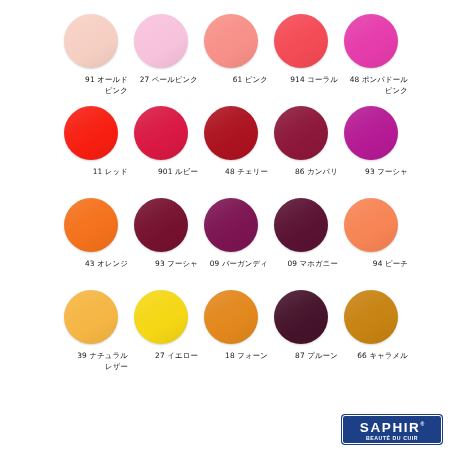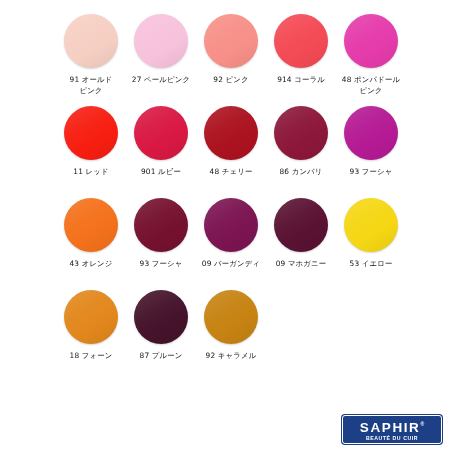--- a/index.html
+++ b/index.html
@@ -51,21 +51,21 @@
     left: 0; top: 0; right: 0; bottom: 0;
     border-radius: 50%;
     background: linear-gradient(150deg, rgba(255,255,255,0.13) 0%, rgba(255,255,255,0.03) 38%, rgba(0,0,0,0.0) 62%, rgba(0,0,0,0.07) 100%);
     pointer-events: none;
   }
   .swatch-label {
     margin-top: 7px;
     font-size: 7.4px;
     line-height: 10.5px;
     color: #131313;
-    text-align: center;
+    text-align: right;
     letter-spacing: 0.15px;
     width: 74px;
     white-space: pre-line;
     font-family: "DejaVu Sans", "Liberation Sans", sans-serif;
   }
   
   .brand-logo {
     position: absolute;
     right: 14px;
     bottom: 12px;
@@ -115,21 +115,21 @@
         <div class="swatch-dot" style="background: rgb(246, 207, 195);"></div>
         <div class="swatch-label">91 オールド
 ピンク</div>
       </div>
       <div class="swatch-cell">
         <div class="swatch-dot" style="background: rgb(247, 194, 220);"></div>
         <div class="swatch-label">27 ペールピンク</div>
       </div>
       <div class="swatch-cell">
         <div class="swatch-dot" style="background: rgb(247, 144, 136);"></div>
-        <div class="swatch-label">92 ピンク</div>
+        <div class="swatch-label">61 ピンク</div>
       </div>
       <div class="swatch-cell">
         <div class="swatch-dot" style="background: rgb(244, 74, 85);"></div>
         <div class="swatch-label">914 コーラル</div>
       </div>
       <div class="swatch-cell">
         <div class="swatch-dot" style="background: rgb(229, 59, 171);"></div>
         <div class="swatch-label">48 ポンパドール
 ピンク</div>
       </div>
@@ -163,34 +163,43 @@
       </div>
       <div class="swatch-cell">
         <div class="swatch-dot" style="background: rgb(124, 20, 82);"></div>
         <div class="swatch-label">09 バーガンディ</div>
       </div>
       <div class="swatch-cell">
         <div class="swatch-dot" style="background: rgb(90, 18, 50);"></div>
         <div class="swatch-label">09 マホガニー</div>
       </div>
       <div class="swatch-cell">
+        <div class="swatch-dot" style="background: rgb(247, 132, 84);"></div>
+        <div class="swatch-label">94 ピーチ</div>
+      </div>
+      <div class="swatch-cell">
+        <div class="swatch-dot" style="background: rgb(245, 182, 67);"></div>
+        <div class="swatch-label">39 ナチュラル
+レザー</div>
+      </div>
+      <div class="swatch-cell">
         <div class="swatch-dot" style="background: rgb(245, 215, 20);"></div>
-        <div class="swatch-label">53 イエロー</div>
+        <div class="swatch-label">27 イエロー</div>
       </div>
       <div class="swatch-cell">
         <div class="swatch-dot" style="background: rgb(226, 135, 28);"></div>
         <div class="swatch-label">18 フォーン</div>
       </div>
       <div class="swatch-cell">
         <div class="swatch-dot" style="background: rgb(69, 19, 43);"></div>
         <div class="swatch-label">87 プルーン</div>
       </div>
       <div class="swatch-cell">
         <div class="swatch-dot" style="background: rgb(199, 131, 18);"></div>
-        <div class="swatch-label">92 キャラメル</div>
+        <div class="swatch-label">66 キャラメル</div>
       </div>
     </div>
 
   <div class="brand-logo">
     <div class="brand-name">
       <span>SAPHIR</span><span class="brand-reg">®</span>
     </div>
     <div class="brand-tagline">BEAUTÉ DU CUIR</div>
   </div>
 

